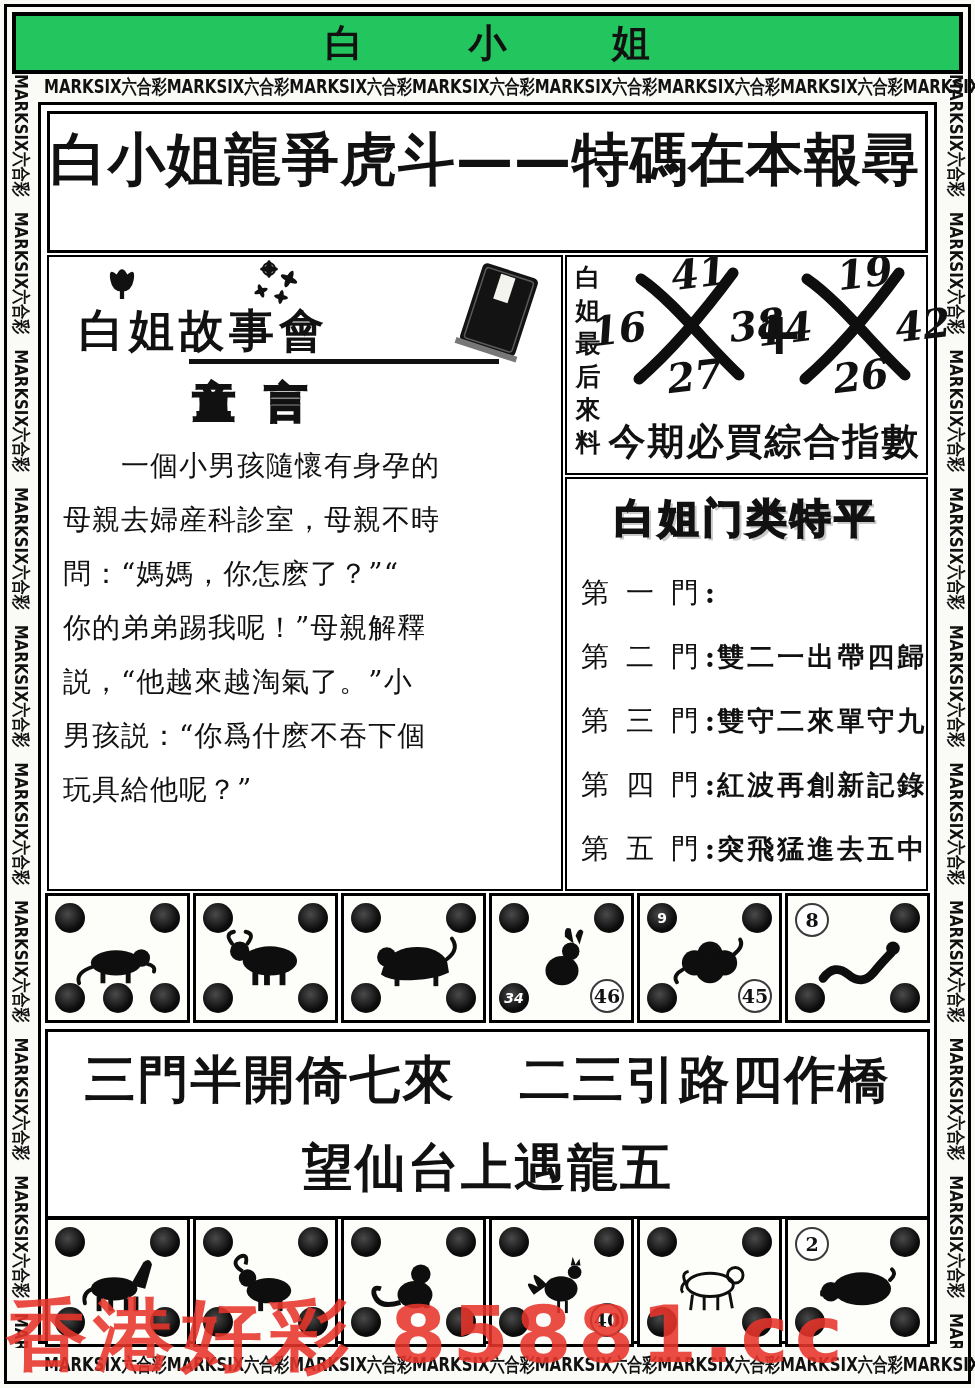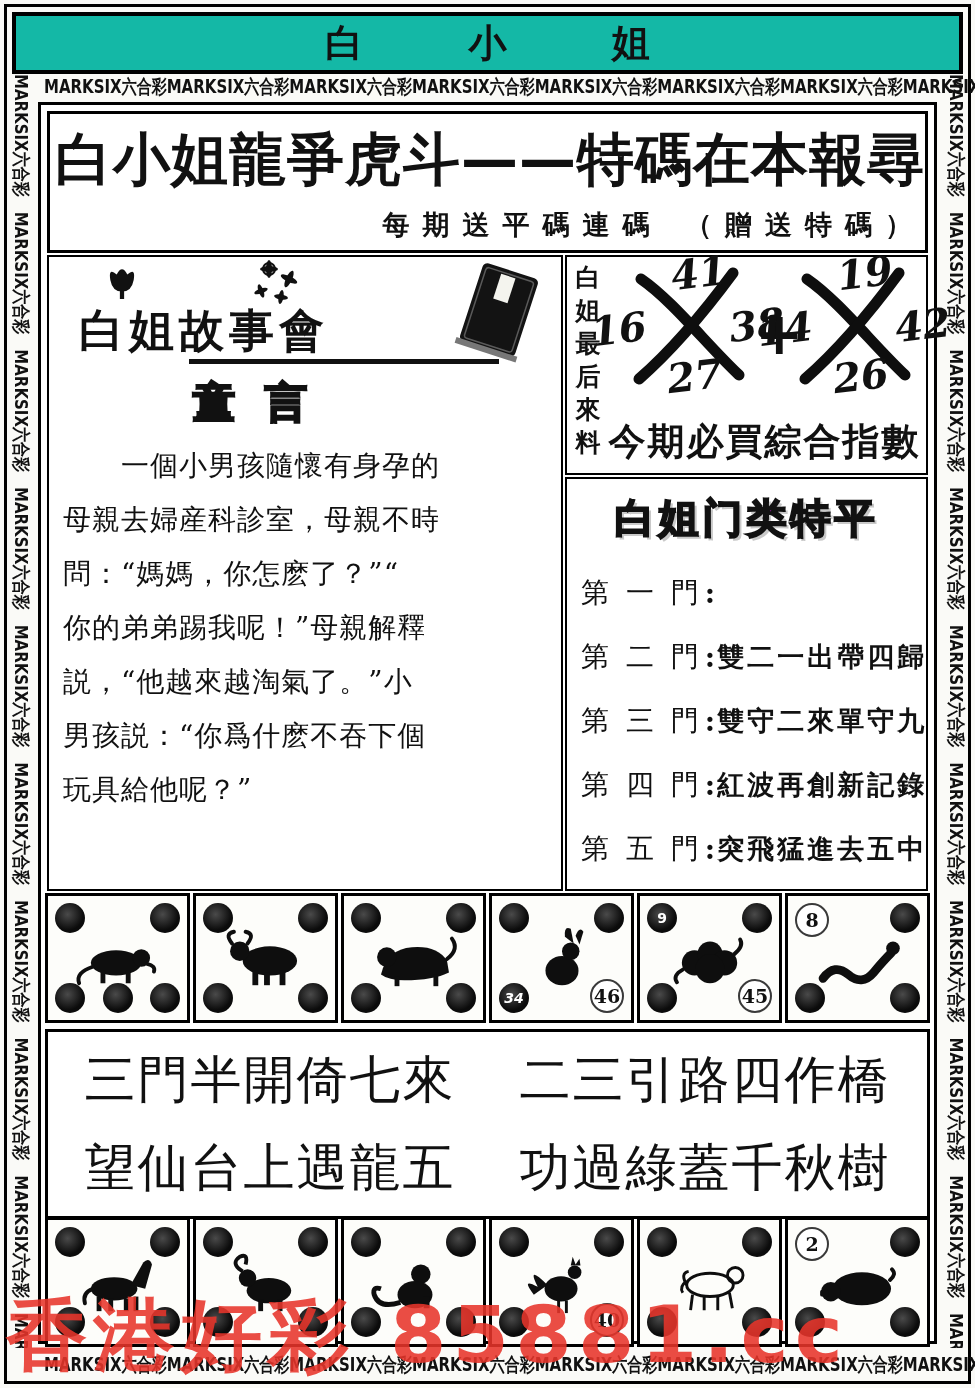--- a/index.html
+++ b/index.html
@@ -4,38 +4,38 @@
 <style>
   html,body{margin:0;padding:0;}
   body{
     width:975px;height:1388px;position:relative;background:#fafaf7;color:#111;
     font-family:"DejaVu Sans","Liberation Sans",sans-serif;overflow:hidden;
   }
   .outer-border{position:absolute;left:4px;top:4px;right:4px;bottom:4px;border:3px solid #000;pointer-events:none;}
 
   
   .title-box{position:absolute;left:12px;right:12px;top:12px;height:54px;border:4px solid #000;
-    display:flex;align-items:center;justify-content:center;background:#14b8a6;}
+    display:flex;align-items:center;justify-content:center;background:#22c55e;}
   .title-box .t{font-family:"DejaVu Serif","Liberation Serif",serif;font-size:38px;font-weight:700;
     letter-spacing:46px;padding-left:46px;}
 
   .hstrip{position:absolute;left:40px;right:40px;height:26px;display:flex;align-items:center;
     justify-content:space-between;padding:0 4px;}
   #top-strip{top:74px;} #bottom-strip{bottom:10px;}
   .hstrip .brand{font-size:15px;font-weight:800;white-space:nowrap;transform:scaleY(1.25);letter-spacing:0px;}
 
   .vstrip{position:absolute;top:74px;bottom:40px;width:30px;overflow:hidden;display:flex;justify-content:center;}
   #left-strip{left:5px;} #right-strip{right:5px;}
   .vstrip .vbrand{writing-mode:vertical-rl;text-orientation:sideways;font-size:15px;font-weight:800;
     white-space:nowrap;transform:scaleX(1.2);}
 
   
   .main-frame{position:absolute;left:38px;right:38px;top:102px;bottom:44px;border:3px solid #000;background:#fff;}
 
-  .headline-box{position:absolute;left:6px;right:6px;top:6px;height:136px;border:3px solid #000;text-align:right;}
+  .headline-box{position:absolute;left:6px;right:6px;top:6px;height:136px;border:3px solid #000;text-align:left;}
   .headline-box .h1{font-size:57px;font-weight:900;letter-spacing:1px;margin-top:8px;white-space:nowrap;}
   .headline-box .h2{font-size:27px;font-weight:800;letter-spacing:13px;margin-top:8px;}
 
   
   .story-panel{position:absolute;left:6px;top:150px;width:512px;height:632px;border:2px solid #000;background:#fff;}
   .story-header{position:absolute;left:30px;top:44px;font-size:45px;font-weight:900;letter-spacing:5px;}
   .story-underline{position:absolute;left:140px;top:102px;width:310px;height:5px;background:#111;}
   .story-title{position:absolute;left:0;right:80px;top:118px;text-align:center;font-size:42px;font-weight:900;
     letter-spacing:30px;color:#b91c1c;-webkit-text-stroke:2.5px #111;text-shadow:0 0 1px #111;}
   .story-body{position:absolute;left:14px;right:8px;top:182px;}
@@ -81,21 +81,21 @@
   .coin.dark .coin-num{color:#fff;font-size:14px;font-weight:700;}
   .coin.light{width:30px;height:30px;border:2px solid #3a3a3a;background:#fff;}
   .coin.light .coin-num{color:#111;font-size:19px;font-weight:700;font-family:"DejaVu Serif",serif;}
   .pos-tl{left:7px;top:7px;} .pos-tr{right:7px;top:7px;} .pos-bl{left:7px;bottom:7px;font-style:italic;}
   .pos-br{right:7px;bottom:7px;} .pos-bc{left:50%;bottom:7px;transform:translateX(-50%);}
 
   
   .couplet-box{position:absolute;left:4px;right:4px;top:924px;height:184px;border:3px solid #000;
     display:flex;flex-direction:column;justify-content:center;background:#fff;}
   .couplet-line{display:flex;justify-content:center;gap:64px;line-height:88px;}
-  .couplet-line span{font-size:51px;font-weight:400;white-space:nowrap;letter-spacing:2px;}
+  .couplet-line span{font-size:51px;font-weight:700;white-space:nowrap;letter-spacing:2px;}
 
   
   .watermark{position:absolute;left:6px;top:1284px;z-index:50;font-size:78px;font-weight:900;
     letter-spacing:6px;white-space:nowrap;opacity:0.88;transform:scaleX(1.04);transform-origin:left;}
 </style>
 <style>svg.animal .st{fill:none;stroke:#0e0e0e;stroke-width:4;stroke-linecap:round;}</style></head>
 <body>
 
 <div class="outer-border"></div>
 
@@ -127,21 +127,20 @@
     <span class="brand">MARKSIX六合彩</span>
     <span class="brand">MARKSIX六合彩</span>
     <span class="brand">MARKSIX六合彩</span>
     <span class="brand">MARKSIX六合彩</span>
   </div>
 
 <div class="main-frame">
 
   <div class="headline-box">
     <div class="h1">白小姐龍爭虎斗——特碼在本報尋</div>
-    <div class="h2">每期送平碼連碼 （贈送特碼）</div>
   </div>
 
   <div class="story-panel">
     <svg class="tulip" viewBox="0 0 32 32" fill="#111">
       <path d="M5,14 Q3,2 11,9 Q16,-1 21,9 Q29,2 27,14 Q25,25 16,25 Q7,25 5,14 Z"></path>
       <rect x="14" y="24" width="4" height="8"></rect>
     </svg>
     <svg class="flowers" viewBox="0 0 60 46" fill="#111">
       <g transform="translate(22,10)">
           <ellipse rx="3" ry="9"></ellipse>
@@ -338,21 +337,20 @@
       </div>
     </div>
 
   <div class="couplet-box">
     <div class="couplet-line">
       <span>三門半開倚七來</span>
       <span>二三引路四作橋</span>
     </div>
     <div class="couplet-line">
       <span>望仙台上遇龍五</span>
-      <span>功過綠蓋千秋樹</span>
     </div>
   </div>
 
   <div class="zrow" id="zrow2">
       <div class="zcell">
         <svg class="animal" viewBox="0 0 100 70" fill="#0e0e0e">
           <ellipse cx="46" cy="42" rx="24" ry="12"></ellipse>
           <path d="M63,38 L76,15 Q82,9 85,17 L78,42 Z"></path>
           <rect x="28" y="50" width="5" height="15"></rect>
           <rect x="40" y="52" width="5" height="13"></rect>

